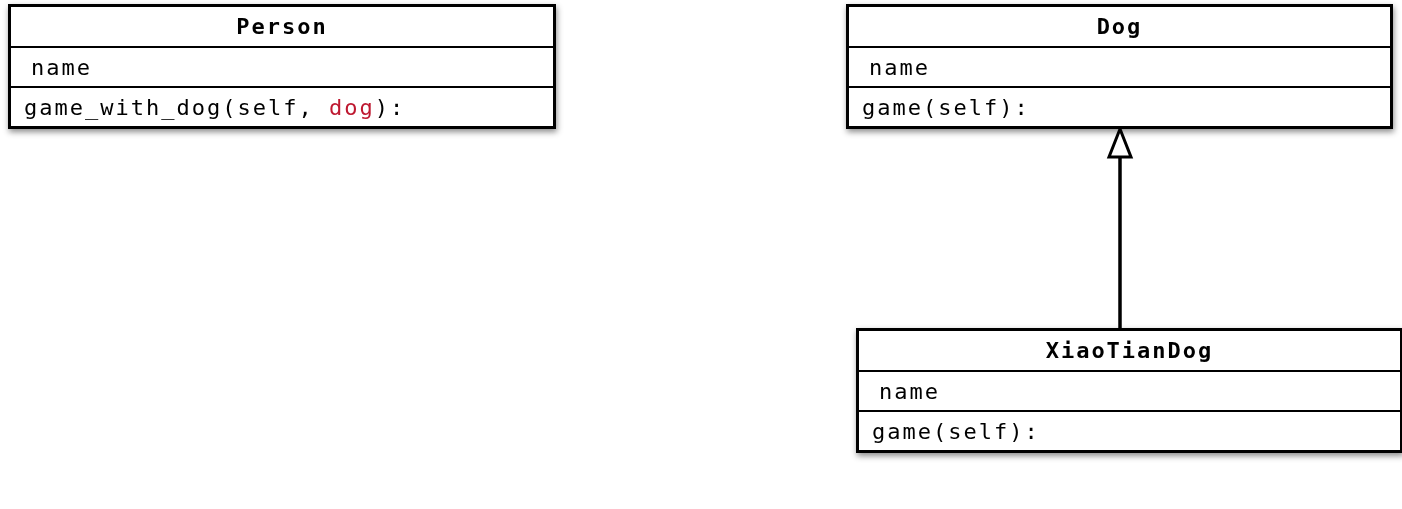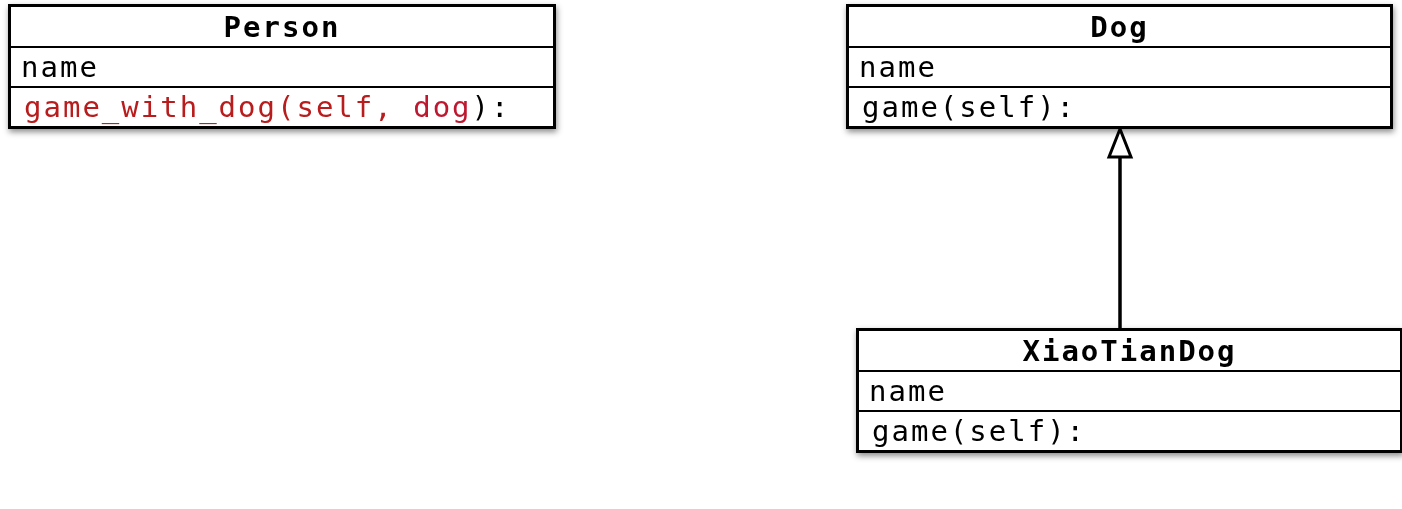--- a/index.html
+++ b/index.html
@@ -16,35 +16,35 @@
     position: absolute;
     background: #ffffff;
     border: 3px solid #000000;
     box-shadow: 1px 3px 6px rgba(0,0,0,0.45);
     display: flex;
     flex-direction: column;
   }
   .row {
     display: flex;
     align-items: center;
-    font-size: 29px;
+    font-size: 22px;
     letter-spacing: 2px;
     color: #000000;
     white-space: pre;
     overflow: hidden;
   }
   .row.title {
     height: 41px;
     justify-content: center;
     font-weight: bold;
     border-bottom: 2px solid #000000;
   }
   .row.attr {
     height: 40px;
-    padding-left: 10px;
+    padding-left: 20px;
     border-bottom: 2px solid #000000;
   }
   .row.method {
     flex: 1;
     padding-left: 13px;
   }
   .box-person      { left: 8px;   top: 4px;   width: 548px; height: 125px; }
   .box-dog         { left: 846px; top: 4px;   width: 547px; height: 125px; }
   .box-xiaotiandog { left: 848px; top: 328px; width: 547px; height: 125px; margin-left: 8px; }
   .arrow-svg {
@@ -57,21 +57,21 @@
 </style>
 </head>
 <body>
 
 <div class="canvas">
 
   <div class="class-box box-person">
     <div class="row title">Person</div>
     <div class="row attr">name</div>
     <div class="row method">
-      <span style="color: #b91c1c;">game_with_dog(self, </span>
+      <span style="color: #000000;">game_with_dog(self, </span>
       <span style="color: rgb(190, 24, 48);">dog</span>
       <span style="color: rgb(0, 0, 0);">):</span>
     </div>
   </div>
 
   <div class="class-box box-dog">
     <div class="row title">Dog</div>
     <div class="row attr">name</div>
     <div class="row method">
       <span style="color: rgb(0, 0, 0);">game(self):</span>

